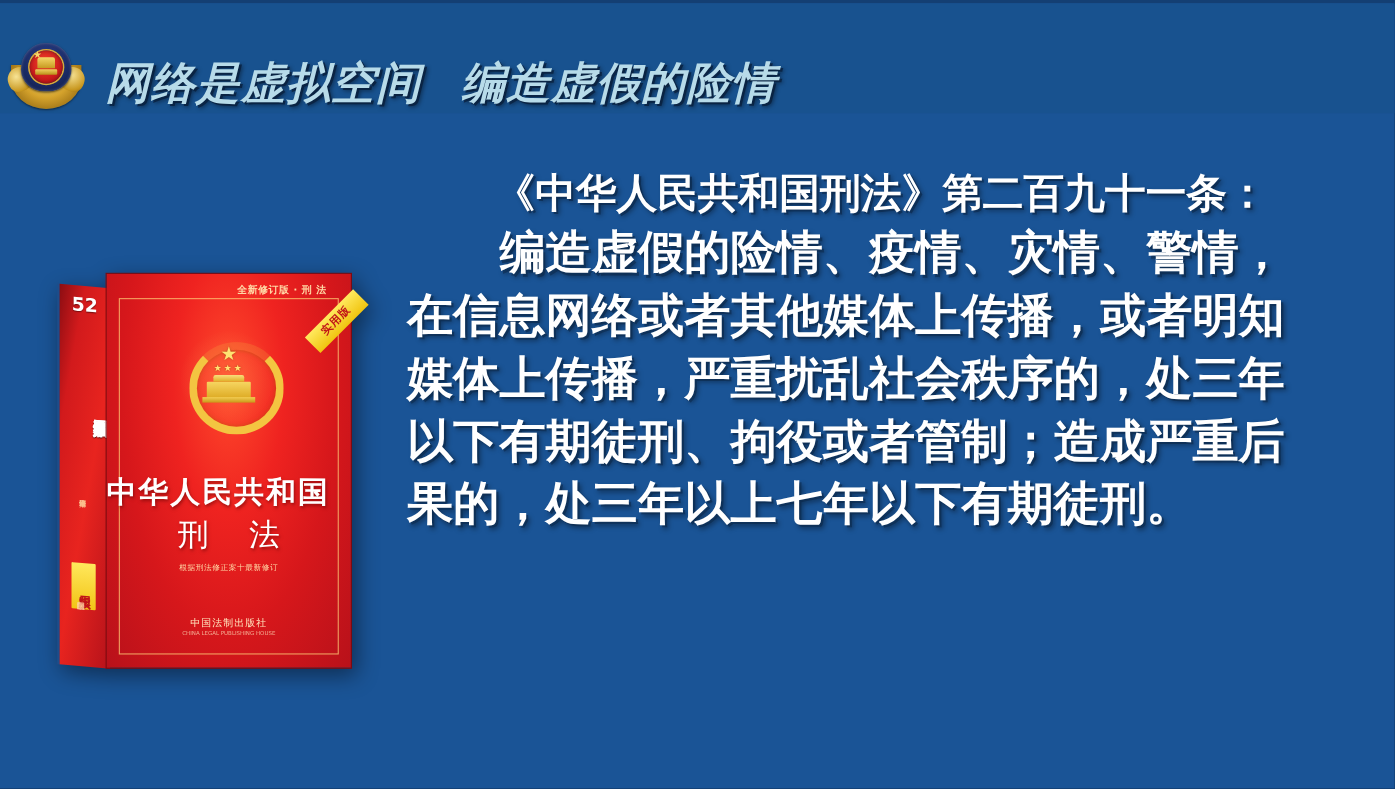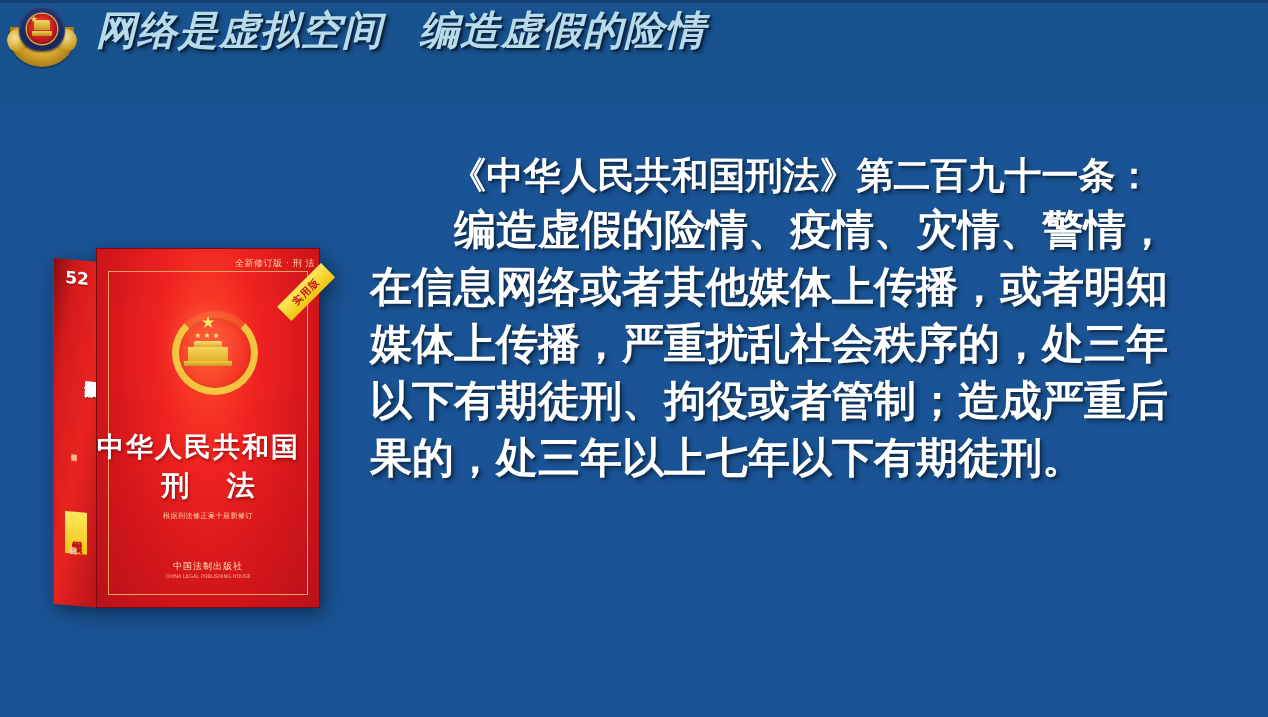--- a/index.html
+++ b/index.html
@@ -22,21 +22,21 @@
   }
 
   
   #header {
     position: absolute;
     left: 0; top: 0;
     width: 1268px;
     height: 100px;
     background: #18528f;
     display: flex;
-    align-items: flex-start;
+    align-items: flex-end;
   }
 
   
   .badge-wrap {
     position: relative;
     width: 68px;
     height: 68px;
     margin-left: 8px;
     flex: 0 0 auto;
   }
@@ -214,24 +214,24 @@
     border: 1px solid #7d0a10;
     box-sizing: border-box;
   }
   .cover-inner-frame {
     position: absolute;
     left: 11px; top: 22px; right: 11px; bottom: 12px;
     border: 1px solid rgba(255,208,120,.75);
   }
   .cover-topline {
     position: absolute;
-    top: 8px; right: 4px;
+    top: 8px; right: 22px;
     color: #ffd9a6;
     font-size: 9px;
-    font-weight: normal;
+    font-weight: bold;
     letter-spacing: .5px;
     margin-left: 40px;
   }
   .cover-ribbon {
     position: absolute;
     right: -2px; top: 14px;
     width: 62px; height: 20px;
     background: linear-gradient(#ffe95e, #f0c40f);
     transform: rotate(-45deg);
     transform-origin: right top;
@@ -306,21 +306,21 @@
     letter-spacing: 2px;
     text-shadow: 1px 2px 3px rgba(90,0,0,.55);
   }
   .cover-title2 {
     position: absolute;
     left: 0; right: 0;
     top: 218px;
     text-align: center;
     color: #ffffff;
     font-size: 28px;
-    font-weight: bold;
+    font-weight: normal;
     letter-spacing: 14px;
     text-indent: 14px;
     text-shadow: 1px 2px 3px rgba(90,0,0,.55);
   }
   .cover-subtitle {
     position: absolute;
     left: 0; right: 0;
     top: 262px;
     text-align: center;
     color: #ffd9a6;

